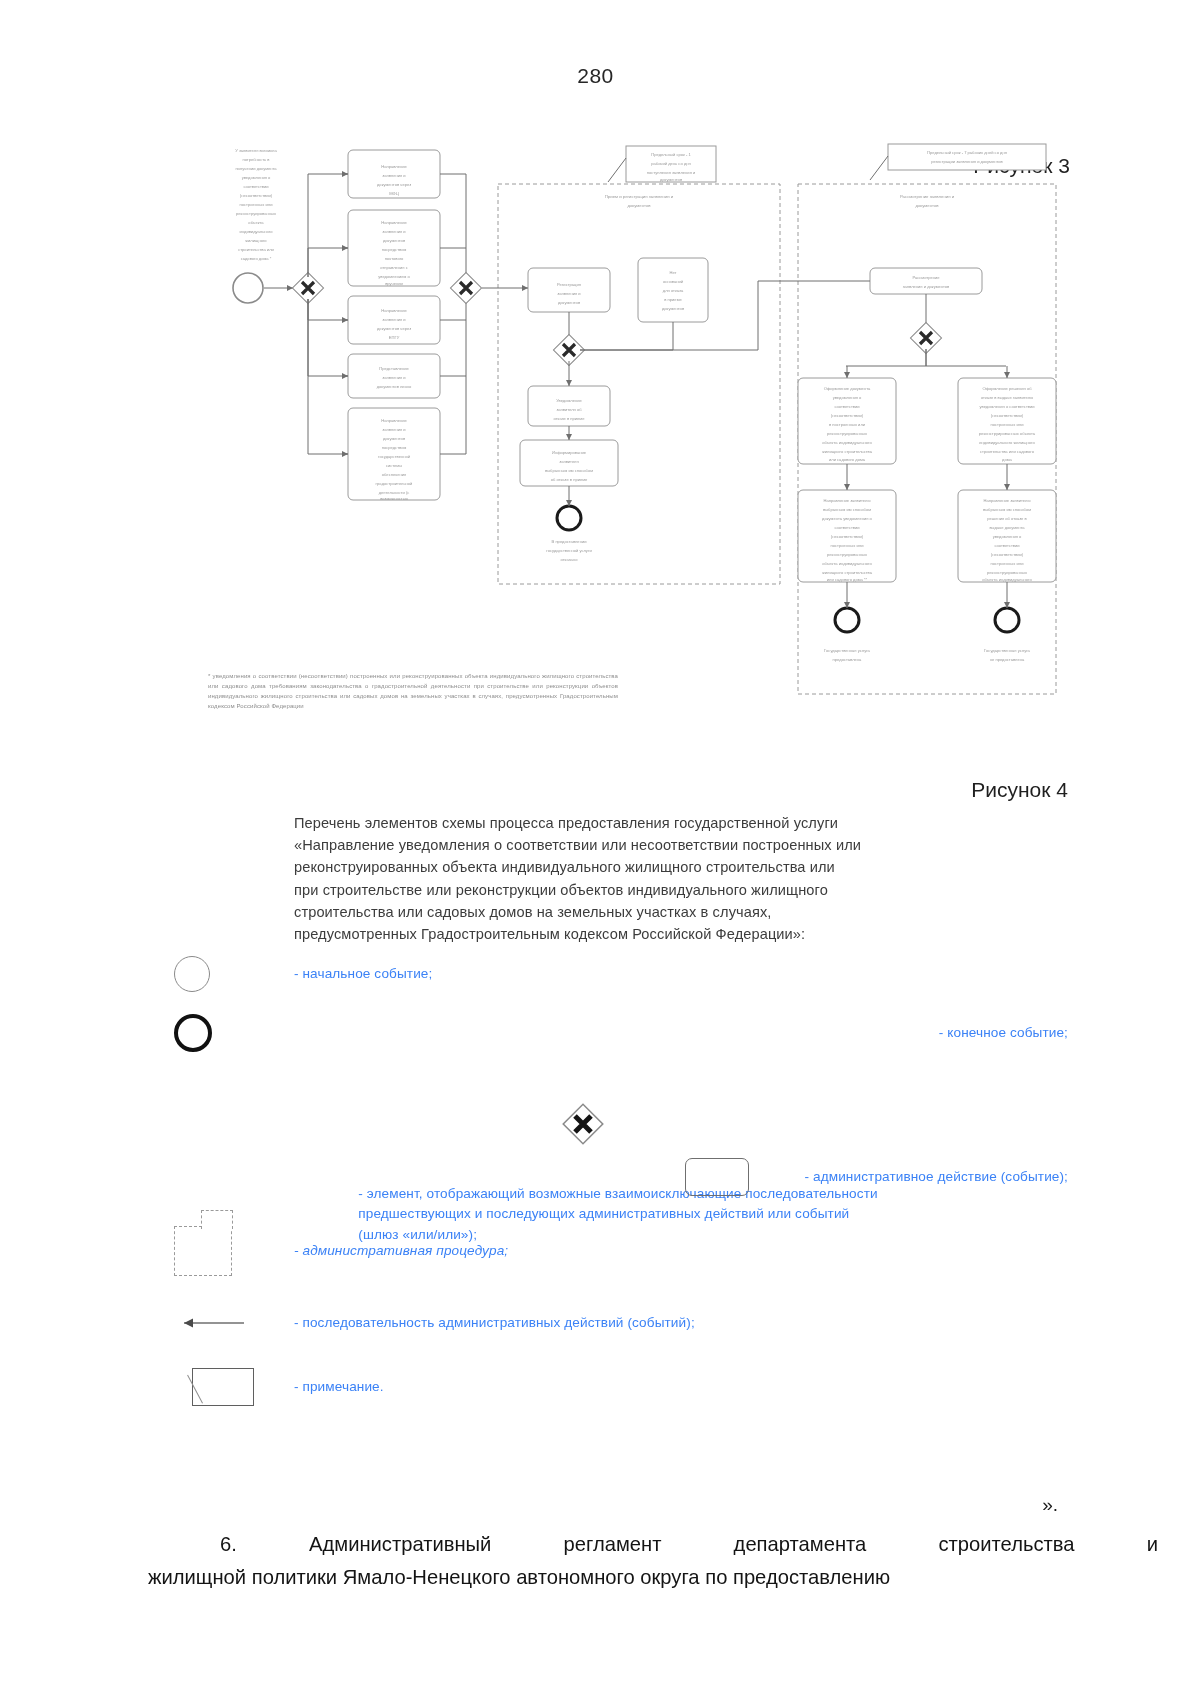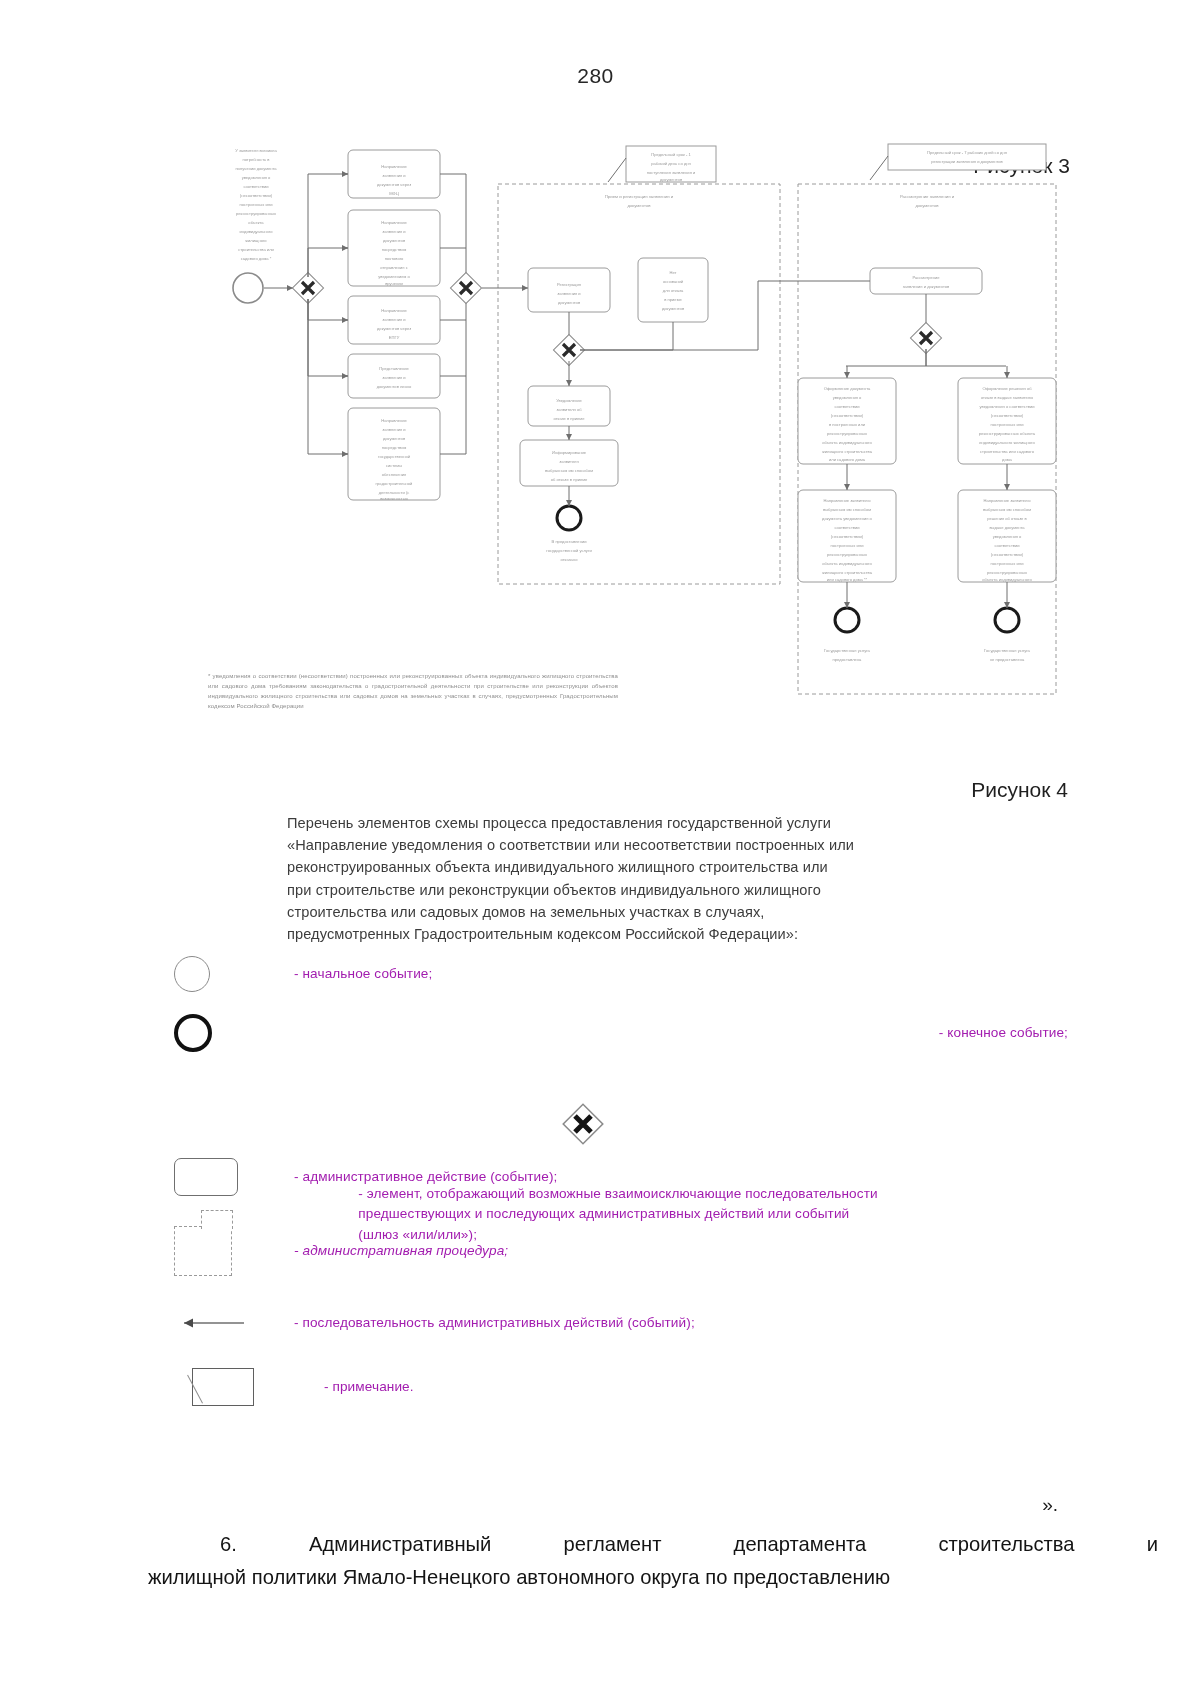--- a/index.html
+++ b/index.html
@@ -64,21 +64,21 @@
     line-height: 1.65;
     color: #8d8d8d;
     text-align: justify;
     letter-spacing: 0.1px;
   }
 
   
   .fig4-desc {
     position: absolute;
     top: 812px;
-    left: 287px;
+    left: 294px;
     width: 640px;
     font-size: 14.6px;
     line-height: 1.52;
     color: #3c3c3c;
     letter-spacing: 0.1px;
   }
   .fig4-desc .ln { display: block; white-space: nowrap; }
 
   
   .legend {
@@ -96,33 +96,33 @@
     width: 120px;
     flex: 0 0 120px;
     display: flex;
     align-items: center;
     justify-content: flex-start;
     padding-left: 6px;
   }
   .legend-text {
     font-size: 13.6px;
     line-height: 1.5;
-    color: #a21caf;
+    color: #3b82f6;
     letter-spacing: 0.1px;
   }
   .legend-text .ln { display: block; white-space: nowrap; }
 
   
   #legend-row-start  { height: 56px; }
   #legend-row-end    { height: 62px; justify-content: space-between; }
   #legend-row-gate   { height: 82px; flex-direction: column; }
-  #legend-row-action { height: 62px; }
+  #legend-row-action { height: 62px; justify-content: flex-end; }
   #legend-row-proc   { height: 86px; font-style: italic; }
   #legend-row-flow   { height: 58px; }
-  #legend-row-note   { height: 70px; gap: 30px; }
+  #legend-row-note   { height: 70px; }
 
   
   .g-circle-thin {
     width: 36px; height: 36px; border-radius: 50%;
     border: 1.6px solid #8a8a8a; box-sizing: border-box;
   }
   .g-circle-thick {
     width: 38px; height: 38px; border-radius: 50%;
     border: 4px solid #111111; box-sizing: border-box;
   }

